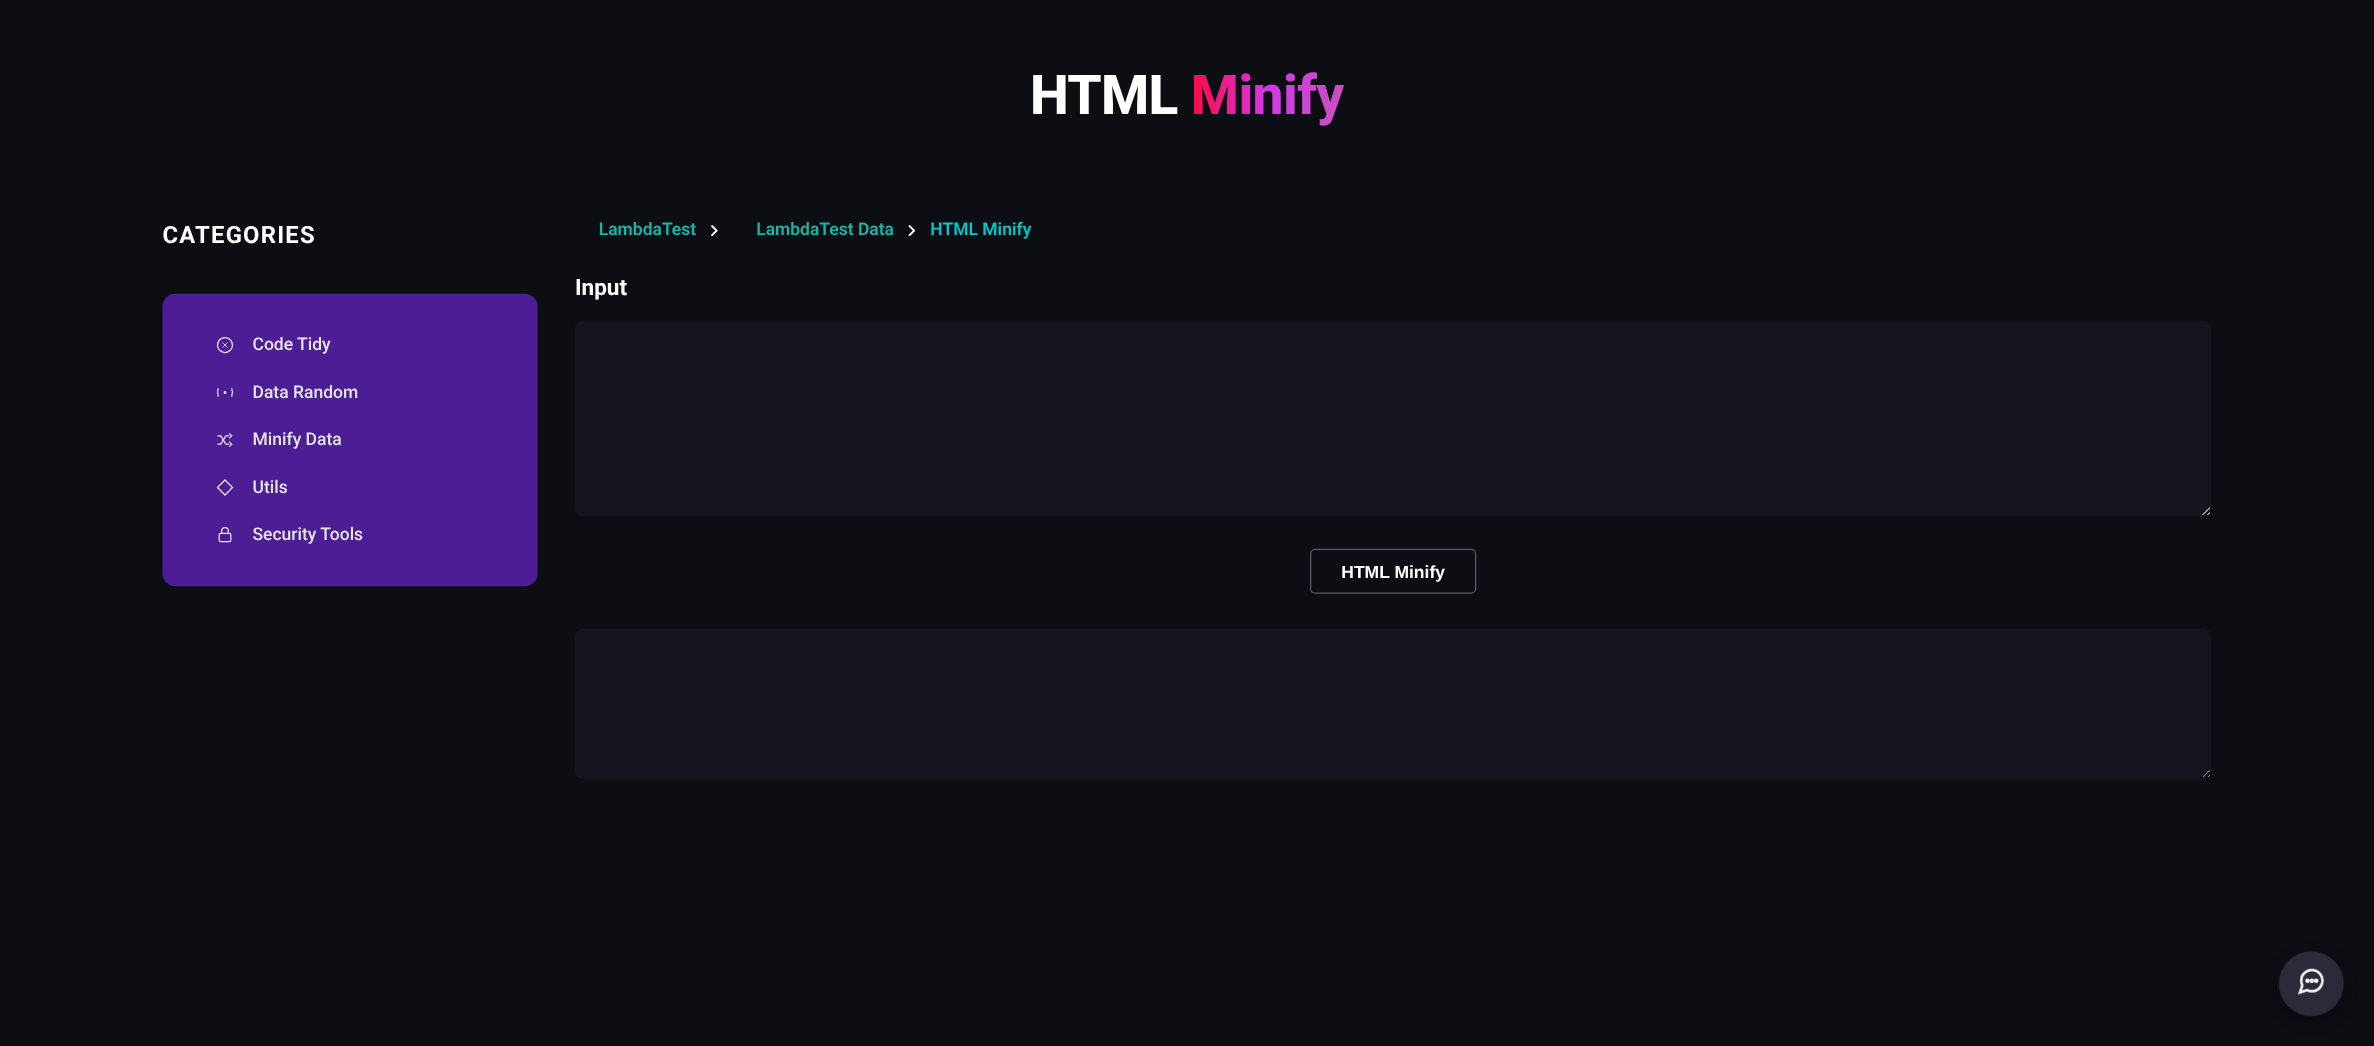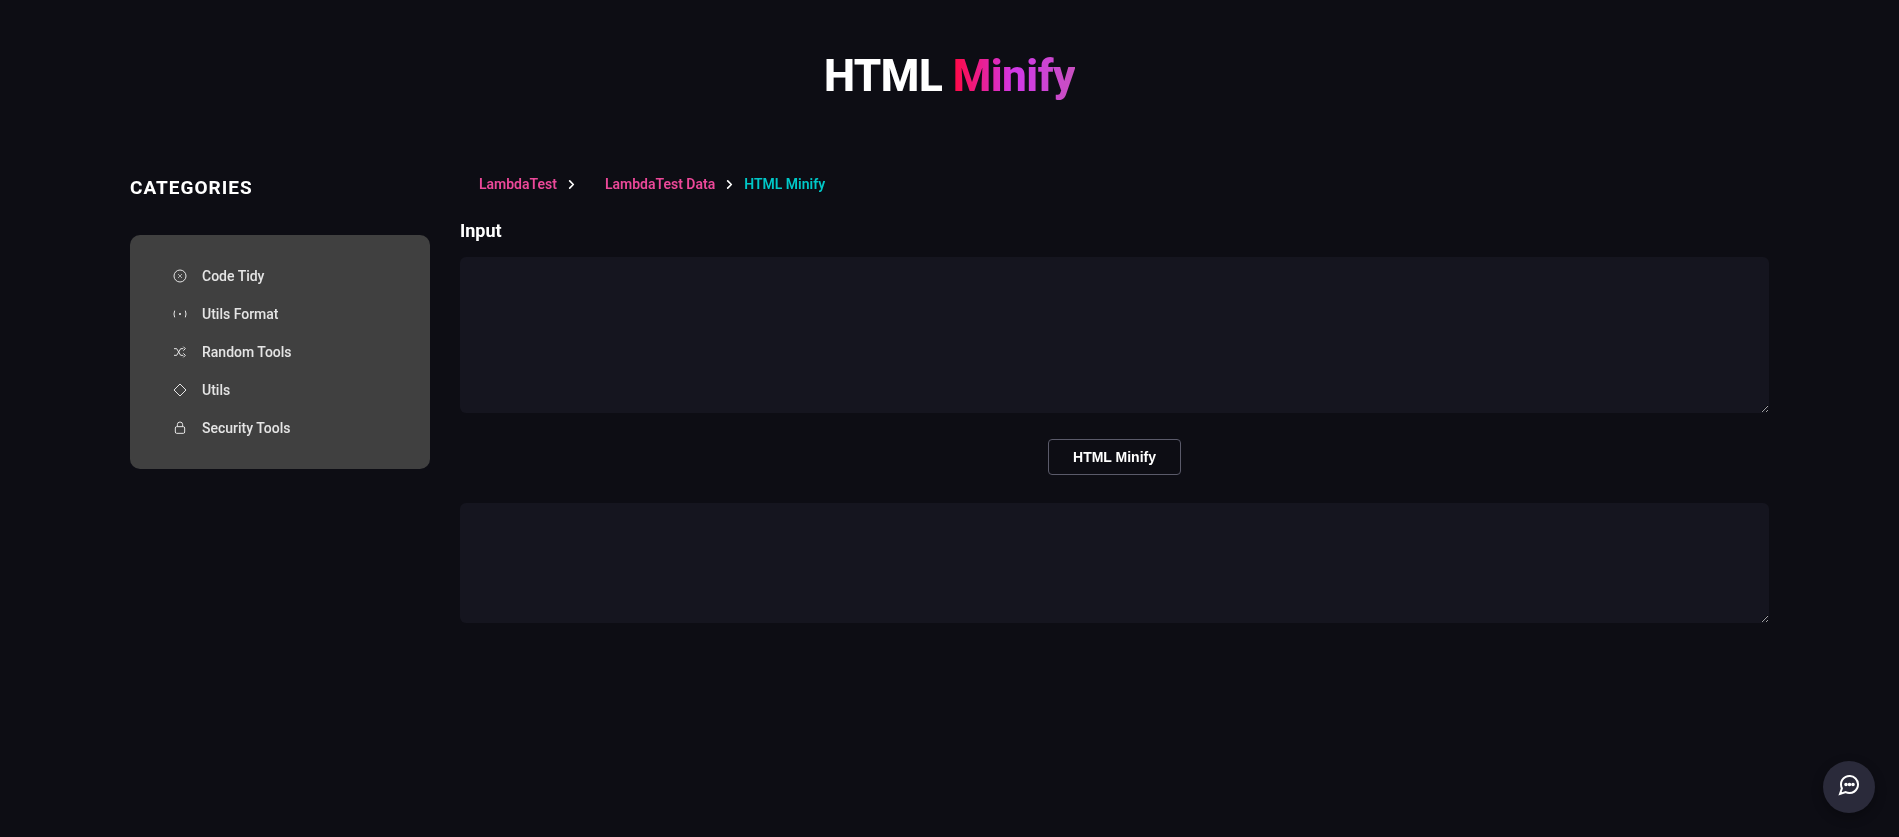--- a/index.html
+++ b/index.html
@@ -60,21 +60,21 @@
     
     .sidebar-heading {
       font-size: 19px;
       font-weight: 700;
       letter-spacing: 1px;
       margin-bottom: 36px;
       color: #ffffff;
     }
     
     .sidebar-panel {
-      background: #404040;
+      background: #4c1d95;
       border-radius: 10px;
       padding: 22px 0;
     }
     
     .sidebar-item {
       display: flex;
       align-items: center;
       padding: 11px 42px;
       cursor: pointer;
       color: #e5e5e5;
@@ -107,21 +107,21 @@
     .breadcrumb {
       display: flex;
       align-items: center;
       font-size: 14px;
       font-weight: 600;
       margin-bottom: 28px;
       gap: 10px;
     }
     
     .breadcrumb-link {
-      color: #ec4899;
+      color: #14b8a6;
       cursor: pointer;
       padding-left: 19px;
     }
     
     .breadcrumb-current {
       color: #00c8c8;
       cursor: default;
     }
     
     .breadcrumb-chevron {
@@ -234,32 +234,32 @@
       </div>
 
       <div class="sidebar-item">
         <span class="sidebar-icon">
           <svg viewBox="0 0 24 24">
               <path d="M4 17a13 13 0 0 1 0-10"></path>
               <path d="M20 7a13 13 0 0 1 0 10"></path>
               <circle cx="12" cy="12" r="1" fill="#e5e5e5"></circle>
             </svg>
         </span>
-        <span>Utils Format</span>
+        <span>Data Random</span>
       </div>
 
       <div class="sidebar-item">
         <span class="sidebar-icon">
           <svg viewBox="0 0 24 24">
               <path d="M3 7h4l6 10h4"></path>
               <path d="M3 17h4l6-10h4"></path>
               <path d="M17 4l3 3-3 3M17 14l3 3-3 3"></path>
             </svg>
         </span>
-        <span>Random Tools</span>
+        <span>Minify Data</span>
       </div>
 
       <div class="sidebar-item">
         <span class="sidebar-icon">
           <svg viewBox="0 0 24 24">
               <path d="M12 3l9 9-9 9-9-9z"></path>
             </svg>
         </span>
         <span>Utils</span>
       </div>

